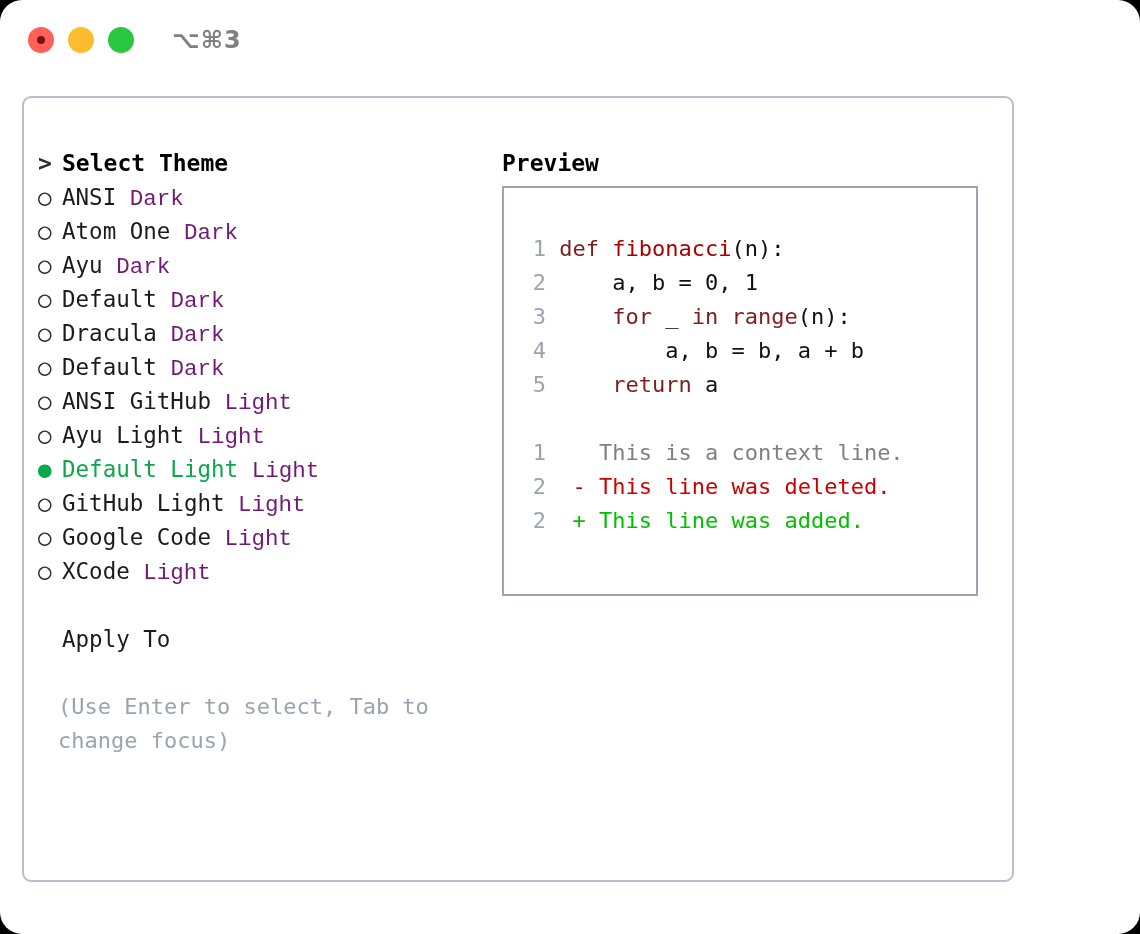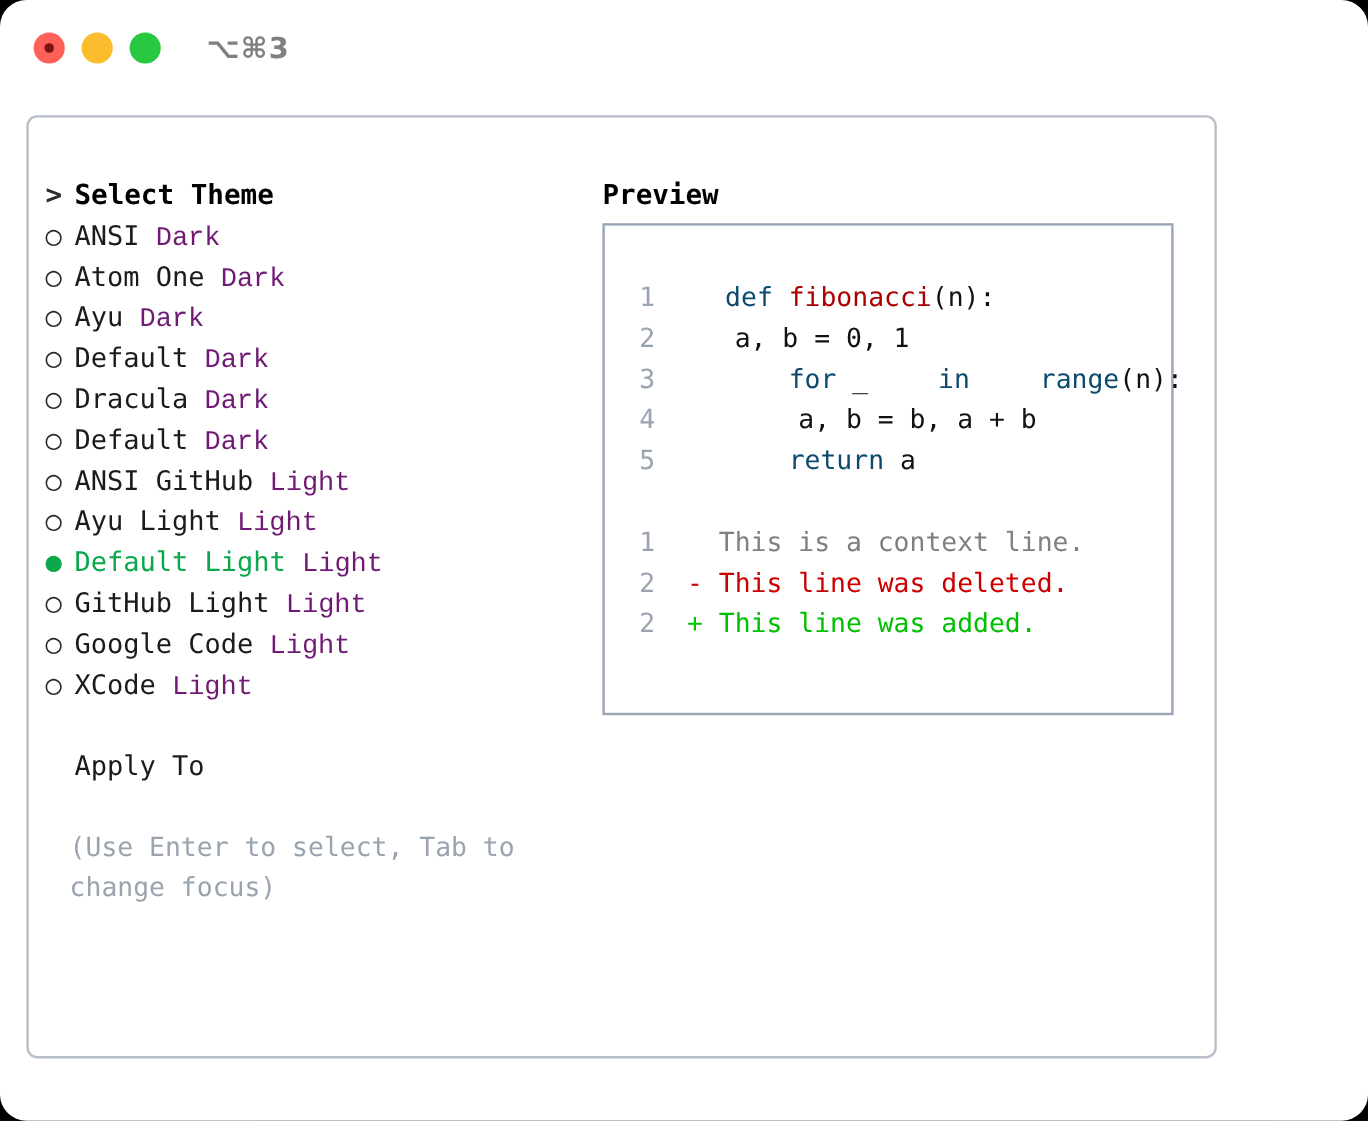--- a/index.html
+++ b/index.html
@@ -168,21 +168,21 @@
     font-size: 22px;
     white-space: pre;
     color: #111111;
   }
   .ln {
     display: inline-block;
     width: 28px;
     text-align: right;
     color: #9aa3b0;
   }
-  .kw   { color: #0c4a6e; margin-left: 45px; }
+  .kw   { color: #7f1d1d; }
   .fn   { color: #aa0000; }
   .plain{ color: #111111; }
   .ctx  { color: #808080; }
   .del  { color: #cc0000; }
   .add  { color: #00c000; }
   .blank-line { height: 34px; }
 </style>
 </head>
 <body>
 

